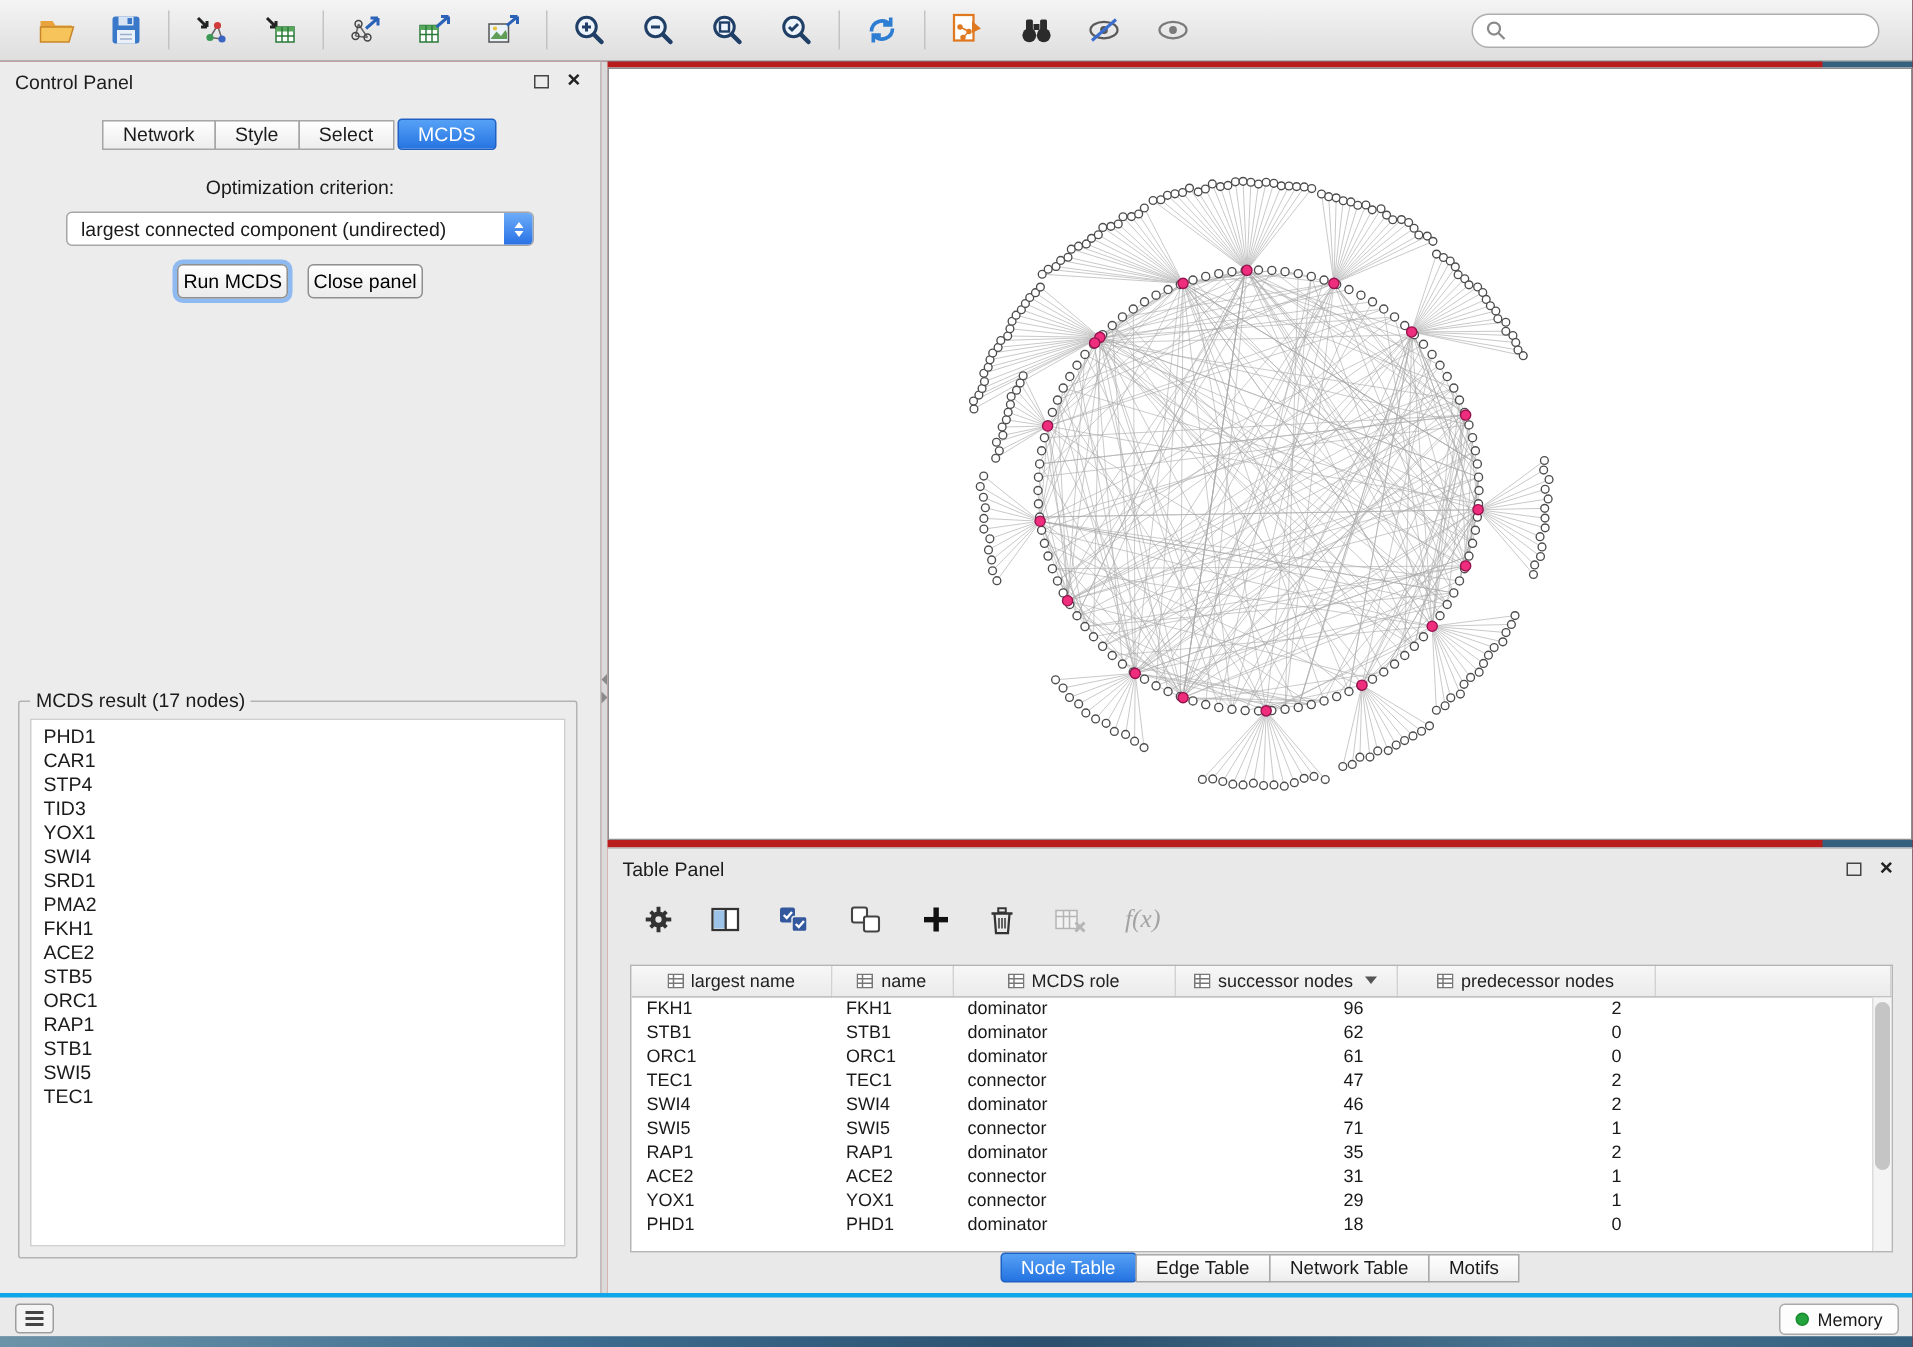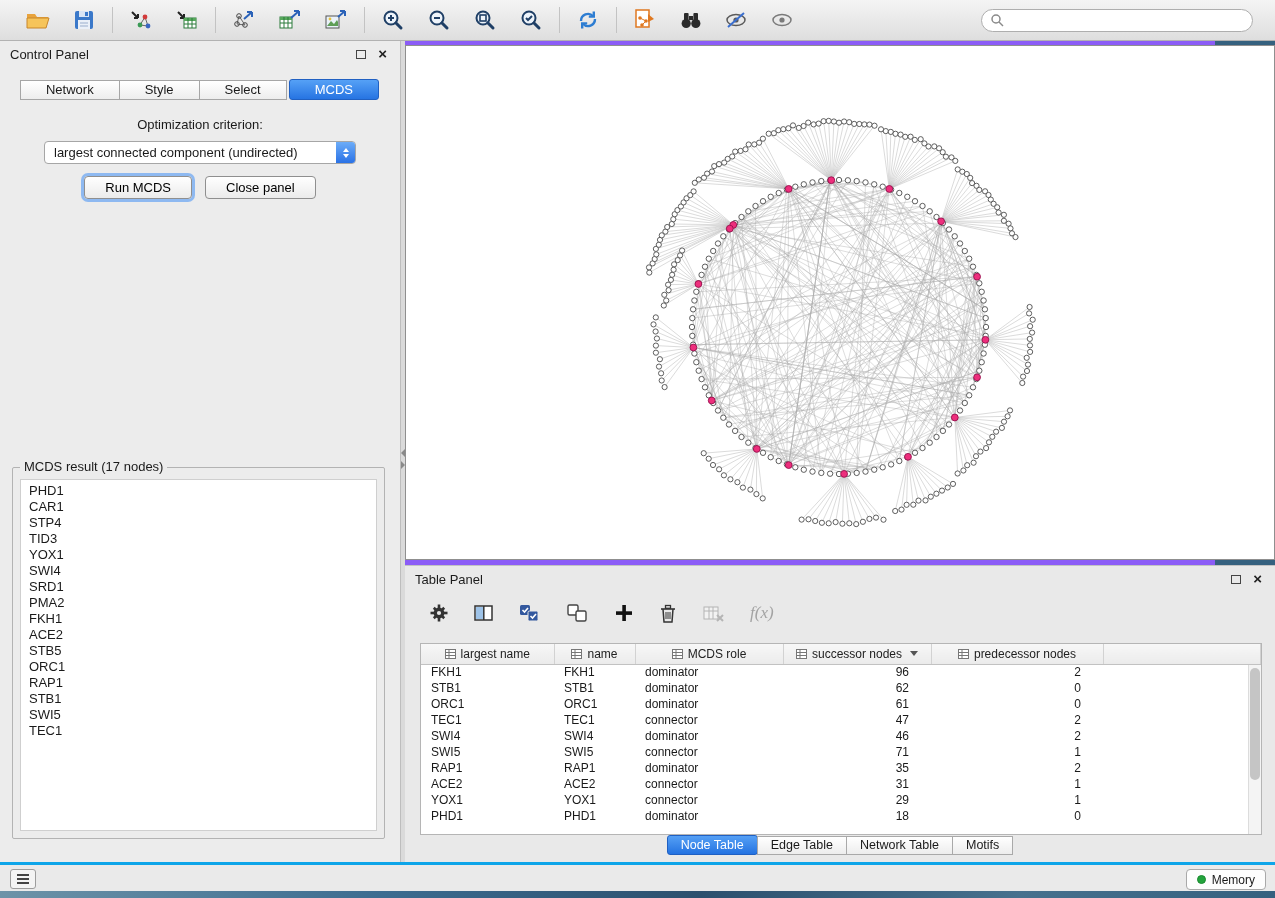--- a/index.html
+++ b/index.html
@@ -8,43 +8,43 @@
 
   
   .toolbar{position:absolute;left:0;top:0;width:1275px;height:41px;background:linear-gradient(#f4f4f4,#dedede);border-bottom:1px solid #b2b2b2;display:flex;align-items:center;padding:0 10px}
   .tb-group{display:flex;align-items:center;gap:18px;padding:0 14px}
   .tb-sep{width:1px;height:26px;background:#c3c3c3}
   .tb-btn{width:28px;height:28px;display:flex;align-items:center;justify-content:center;border-radius:4px;cursor:default}
   .search-box{margin-left:auto;margin-right:12px;width:272px;height:23px;border:1px solid #aeaeae;border-radius:12px;background:#fff;display:flex;align-items:center;padding:0 8px;gap:6px}
   .search-box input{border:none;outline:none;flex:1;font-size:12px;font-family:"Liberation Sans",sans-serif;background:transparent}
 
   
-  .main{position:absolute;left:0;top:41px;width:1215px;height:821px;background:#8b5cf6}
+  .main{position:absolute;left:0;top:41px;width:1215px;height:821px;background:#b91c1c}
 
   
   .control-panel{position:absolute;left:0;top:0;width:401px;height:821px;background:#ececec;border-right:1px solid #bdbdbd}
   .panel-header{position:relative;height:26px;padding:6px 10px 0 10px;font-size:13px;color:#1c1c1c}
   .win-float{position:absolute;width:10px;height:9px;border:1px solid #444;top:9px}
   .win-close{position:absolute;top:4px;font-size:15px;font-weight:bold;color:#222;line-height:18px}
   .control-panel .win-float{right:34px}
   .control-panel .win-close{right:13px}
 
   .cp-tabs{display:flex;justify-content:center;align-items:flex-end;margin-top:12px;height:21px}
-  .cp-tab{height:20px;line-height:18px;padding:0 25px;border:1px solid #a6a6a6;background:linear-gradient(#ffffff,#ededed);font-size:13px;margin-left:-1px}
+  .cp-tab{height:20px;line-height:18px;padding:0 13px;border:1px solid #a6a6a6;background:linear-gradient(#ffffff,#ededed);font-size:13px;margin-left:-1px}
   .cp-tab.active{background:linear-gradient(#56a1f6,#2674e2);border:1px solid #2060c2;color:#fff;border-radius:3px;margin-left:2px;height:21px;line-height:19px}
 
   .opt-label{text-align:center;margin-top:17px;font-size:13px}
   .combo{position:relative;margin:9px auto 0 auto;width:312px;height:23px;background:#fff;border:1px solid #a6a6a6;border-radius:4px}
   .combo .val{position:absolute;left:9px;top:0;line-height:21px;font-size:13px;white-space:nowrap}
   .combo .cap{position:absolute;right:0;top:0;width:19px;height:21px;border-radius:0 3px 3px 0;background:linear-gradient(#6cacf8,#2a72e6);display:flex;flex-direction:column;align-items:center;justify-content:center;gap:2px}
   .chev-up{width:0;height:0;border-left:3.5px solid transparent;border-right:3.5px solid transparent;border-bottom:4px solid #fff}
   .chev-dn{width:0;height:0;border-left:3.5px solid transparent;border-right:3.5px solid transparent;border-top:4px solid #fff}
 
   .cp-buttons{display:flex;justify-content:center;gap:13px;margin-top:12px}
-  .btn{height:23px;padding:0 20px;border:1px solid #8f8f8f;border-radius:4px;background:linear-gradient(#ffffff,#ebebeb);font-size:13px;font-family:"Liberation Sans",sans-serif}
+  .btn{height:23px;padding:0 3px;border:1px solid #8f8f8f;border-radius:4px;background:linear-gradient(#ffffff,#ebebeb);font-size:13px;font-family:"Liberation Sans",sans-serif}
   .btn.focus-ring{box-shadow:0 0 0 3px rgba(92,158,245,.65)}
 
   .groupbox{position:absolute;left:12px;top:426px;width:373px;height:372px;border:1px solid #b3b3b3;border-radius:2px}
   .groupbox .legend{position:absolute;top:-9px;left:7px;background:#ececec;padding:0 4px;font-size:13px}
   .mcds-list{position:absolute;left:7px;right:7px;top:11px;bottom:7px;background:#fff;border:1px solid #cfcfcf;overflow:hidden;padding-top:3px}
   .mcds-item{font-size:13px;line-height:16px;padding-left:8px}
 
   
   .splitter{position:absolute;left:401px;top:0;width:4px;height:821px;background:#dadada}
   .split-arrow-l{position:absolute;left:0;top:408px;width:0;height:0;border-top:4px solid transparent;border-bottom:4px solid transparent;border-right:4px solid #8a8a8a}

